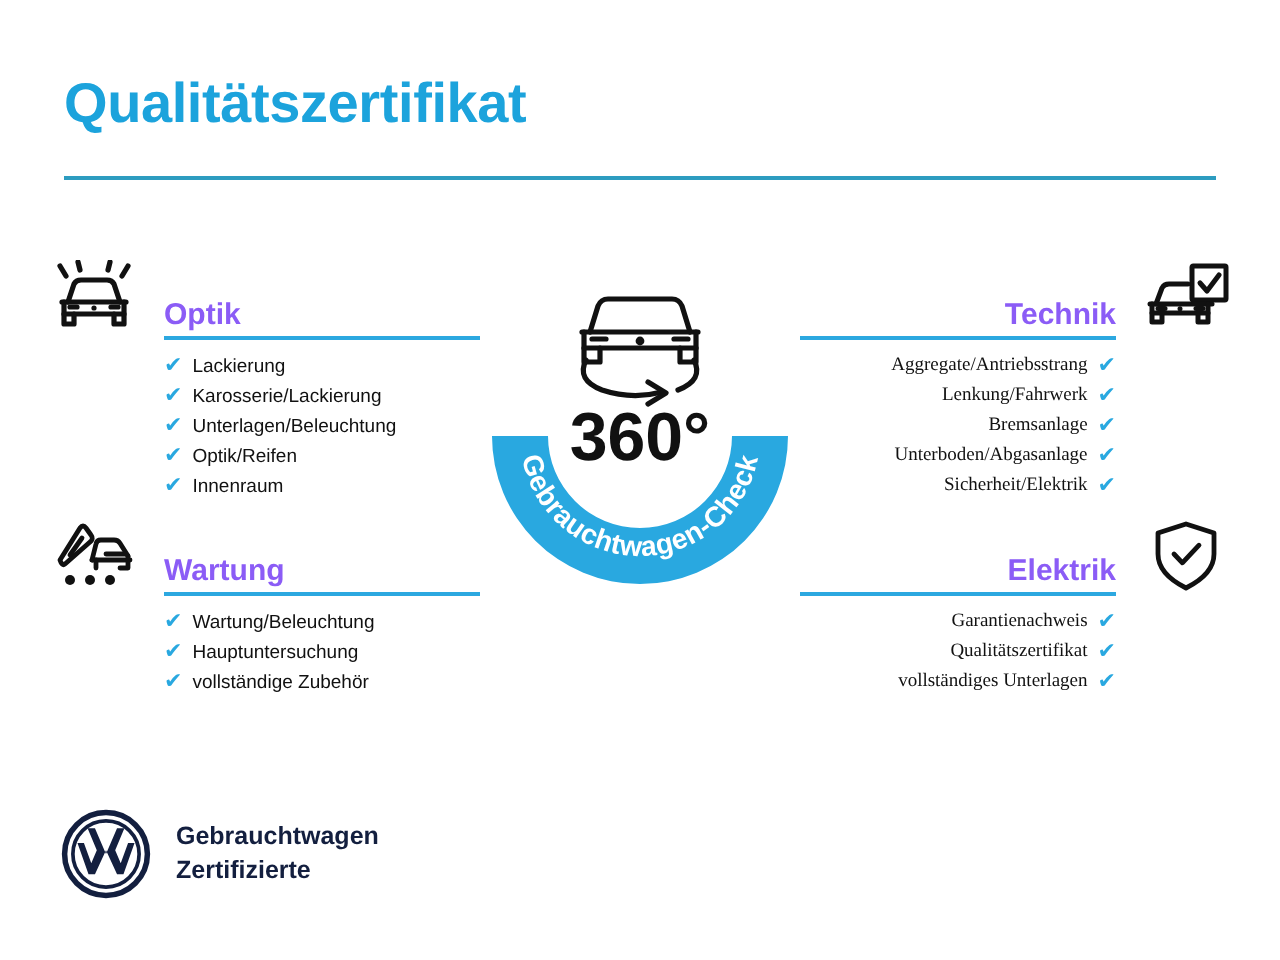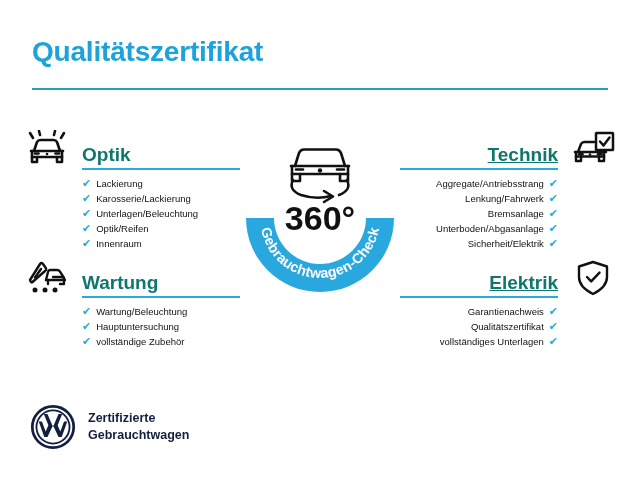--- a/index.html
+++ b/index.html
@@ -65,27 +65,27 @@
     align-items: center;
     justify-content: center;
   }
   .sec-icon svg { display: block; }
   .left .sec-icon  { left: 0; }
   .right .sec-icon { right: 0; }
 
   .sec-title {
     position: absolute;
     bottom: 8px;
-    font-size: 19px;
+    font-size: 15px;
     font-weight: bold;
-    color: #0f766e;
+    color: #8b5cf6;
     white-space: nowrap;
   }
   .left  .sec-title { left: 62px;  text-align: left;  }
-  .right .sec-title { right: 62px; text-align: right; text-decoration: underline; }
+  .right .sec-title { right: 62px; text-align: right; }
 
   .sec-rule {
     position: absolute;
     height: 2px;
     background: #2ca8e0;
     top: 40px;
   }
   .left  .sec-rule { left: 62px;  width: 158px; }
   .right .sec-rule { right: 62px; width: 158px; }
 
@@ -113,21 +113,21 @@
   .right .check-item { justify-content: flex-end; }
 
   .check-mark {
     color: #29a8e0;
     font-size: 11px;
     font-weight: bold;
     line-height: 1;
   }
   .left  .check-mark { margin-right: 5px; }
   .right .check-mark { margin-left: 5px; order: 2; }
-  .right .check-label { order: 1; }
+  .right .check-label { order: 1; font-family: Liberation Serif, serif; }
 
   
   .badge {
     position: absolute;
     left: 238px;
     top: 118px;
     width: 164px;
     height: 180px;
   }
   .badge svg { display: block; }
@@ -345,18 +345,18 @@
   <div class="footer-logo">
     <svg class="vw-mark" viewBox="0 0 100 100">
       <circle cx="50" cy="50" r="45" fill="none" stroke="#131f3f" stroke-width="6"></circle>
       <circle cx="50" cy="50" r="36" fill="none" stroke="#131f3f" stroke-width="4"></circle>
       <path d="M30 22 L38 22 L50 50 L62 22 L70 22
                L60 46 L66 60 L74 38 L81 38
                L69 72 L62 72 L50 46 L38 72 L31 72
                L19 38 L26 38 L34 60 L40 46 Z" fill="#131f3f"></path>
     </svg>
     <div class="footer-text">
+      <div>Gebrauchtwagen</div>
       <div>Zertifizierte</div>
-      <div>Gebrauchtwagen</div>
     </div>
   </div>
 
 </div>
 
 </body></html>

